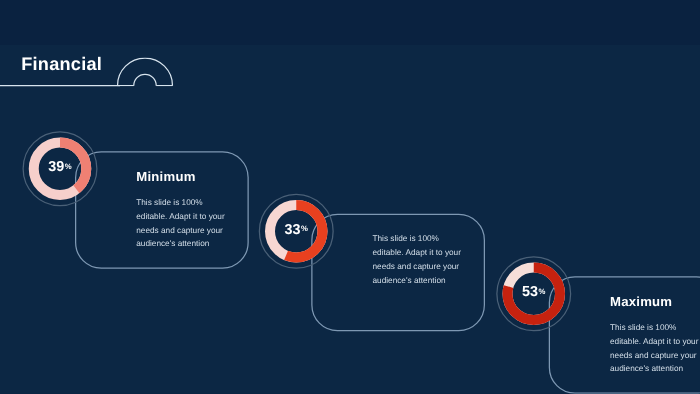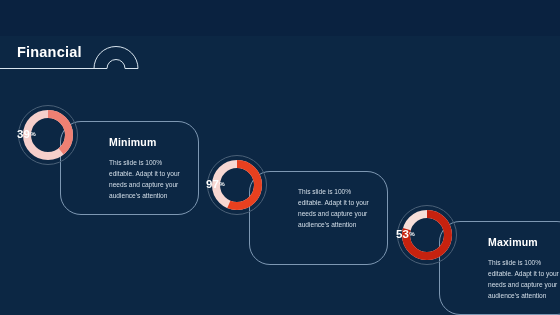--- a/index.html
+++ b/index.html
@@ -115,20 +115,21 @@
     height: 62px;
   }
   .donut-label {
     position: absolute;
     left: 0;
     top: 0;
     width: 62px;
     height: 62px;
     display: flex;
     align-items: center;
+    justify-content: center;
   }
   .donut-value {
     font-size: 11.5px;
     font-weight: bold;
     color: #ffffff;
     line-height: 1;
   }
   .donut-pct {
     font-size: 6.2px;
     font-weight: bold;
@@ -194,21 +195,21 @@
         <div class="kpi-body">This slide is 100% editable. Adapt it to your needs and capture your audience's attention</div>
       </div>
     </div>
     <div class="donut-wrap" style="left:0px; top:0px;">
       <svg class="donut-svg" viewBox="0 0 62 62">
         <circle cx="31" cy="31" r="29.5" fill="none" stroke="#4a6077" stroke-width="1"></circle>
         <circle cx="31" cy="31" r="21" fill="none" stroke="#f7d7d2" stroke-width="8"></circle>
         <circle cx="31" cy="31" r="21" fill="none" stroke="#e8401f" stroke-width="8" stroke-dasharray="73.89 58.04" stroke-dashoffset="0" transform="rotate(-90 31 31)" stroke-linecap="butt"></circle>
       </svg>
       <div class="donut-label">
-        <span class="donut-value">97</span>
+        <span class="donut-value">33</span>
           <span class="donut-pct">%</span>
       </div>
     </div>
   </div>
 
   <div class="kpi-block" style="left:396px; top:168px;">
     <div class="kpi-card" style="left:43px; top:17px; width:139px; height:94px;">
       <div class="kpi-card-inner">
         <div class="kpi-heading">Maximum</div>
         <div class="kpi-body">This slide is 100% editable. Adapt it to your needs and capture your audience's attention</div>

